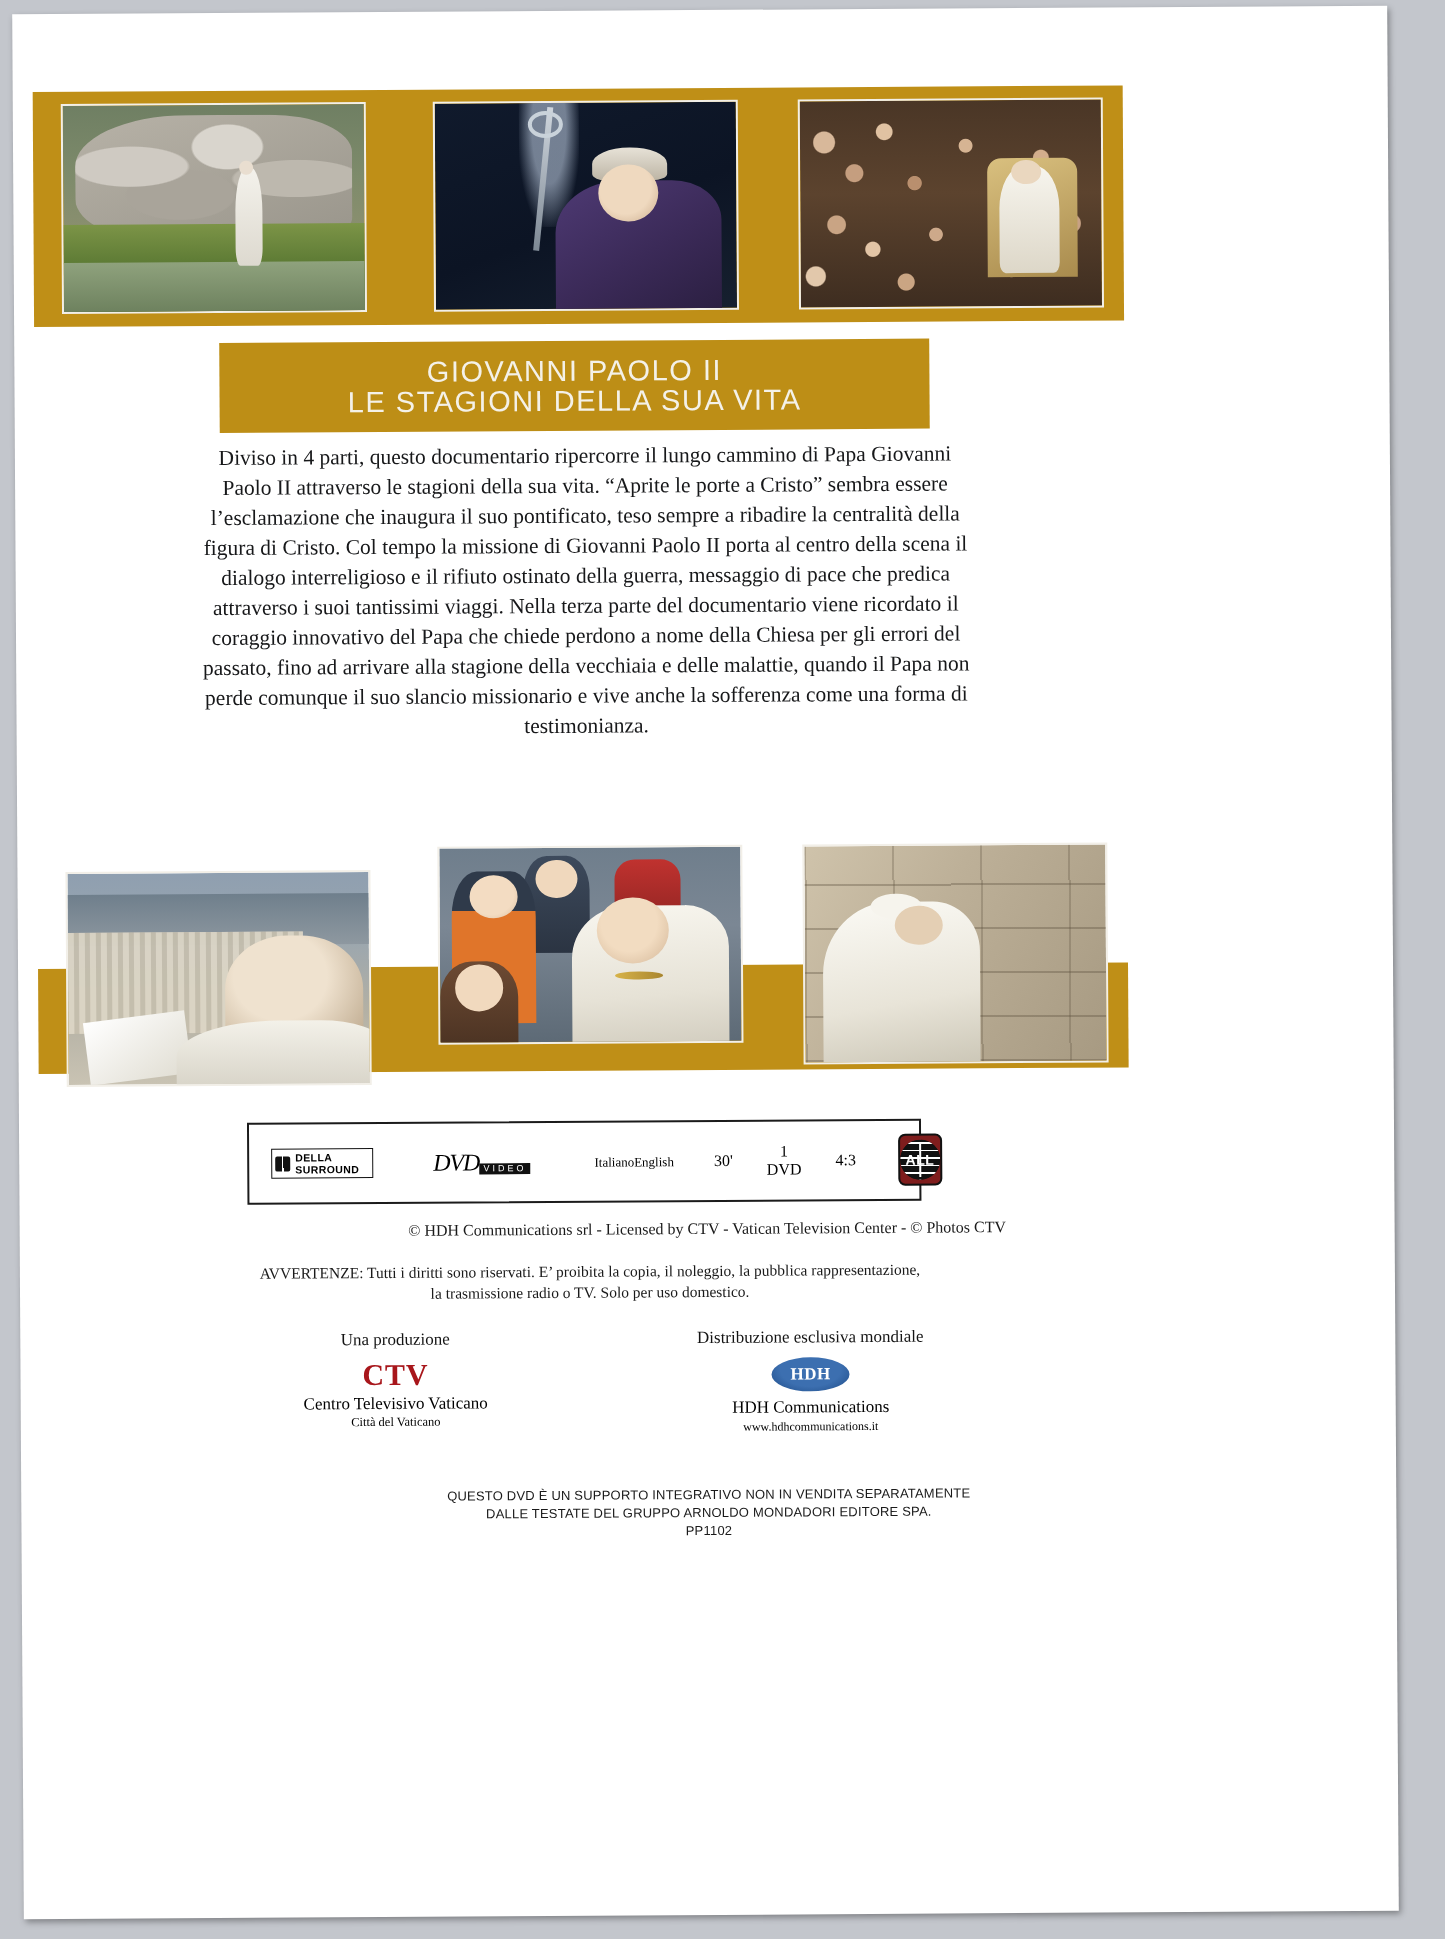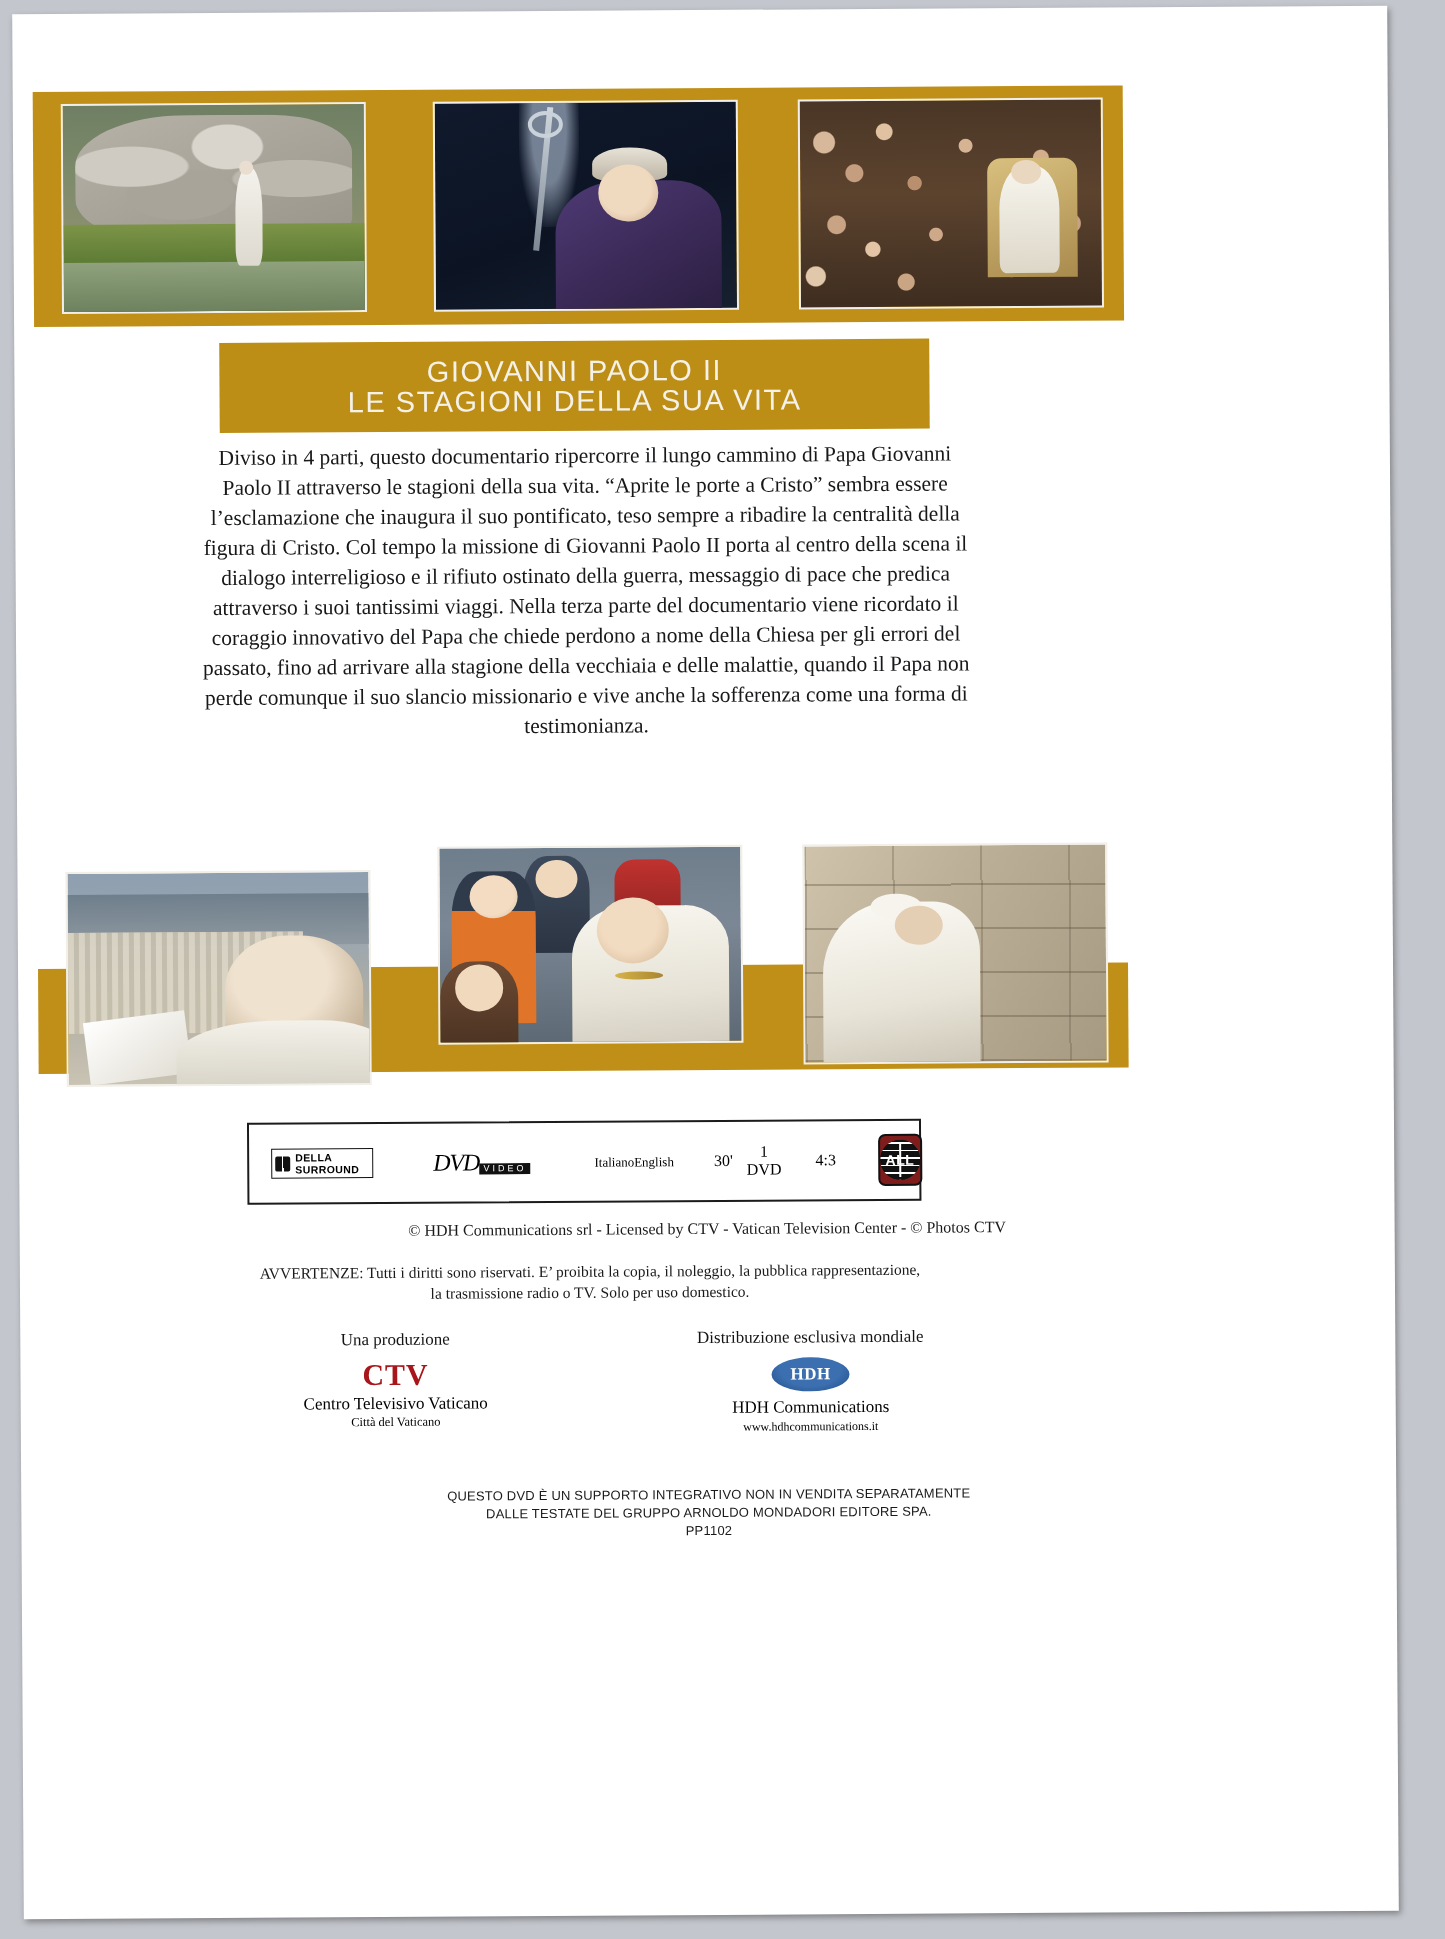--- a/index.html
+++ b/index.html
@@ -265,21 +265,21 @@
   #langs {
     margin-left: 64px;
     font-family: "Liberation Serif", serif;
     font-size: 13px; line-height: 15px; text-align: left;
   }
   .spec-txt {
     font-family: "Liberation Serif", serif;
     font-size: 16px;
   }
   #runtime { margin-left: 40px; }
-  #discs   { margin-left: 14px; text-align: center; }
+  #discs   { margin-left: 34px; text-align: center; }
   #ratio   { margin-left: 34px; }
   #allzone {
     margin-left: 42px;
     width: 62px; height: 48px;
     border: 2px solid #111;
     border-radius: 7px;
     display: flex; align-items: center; justify-content: center;
     background: #7f1d1d;
     position: relative;
   }

